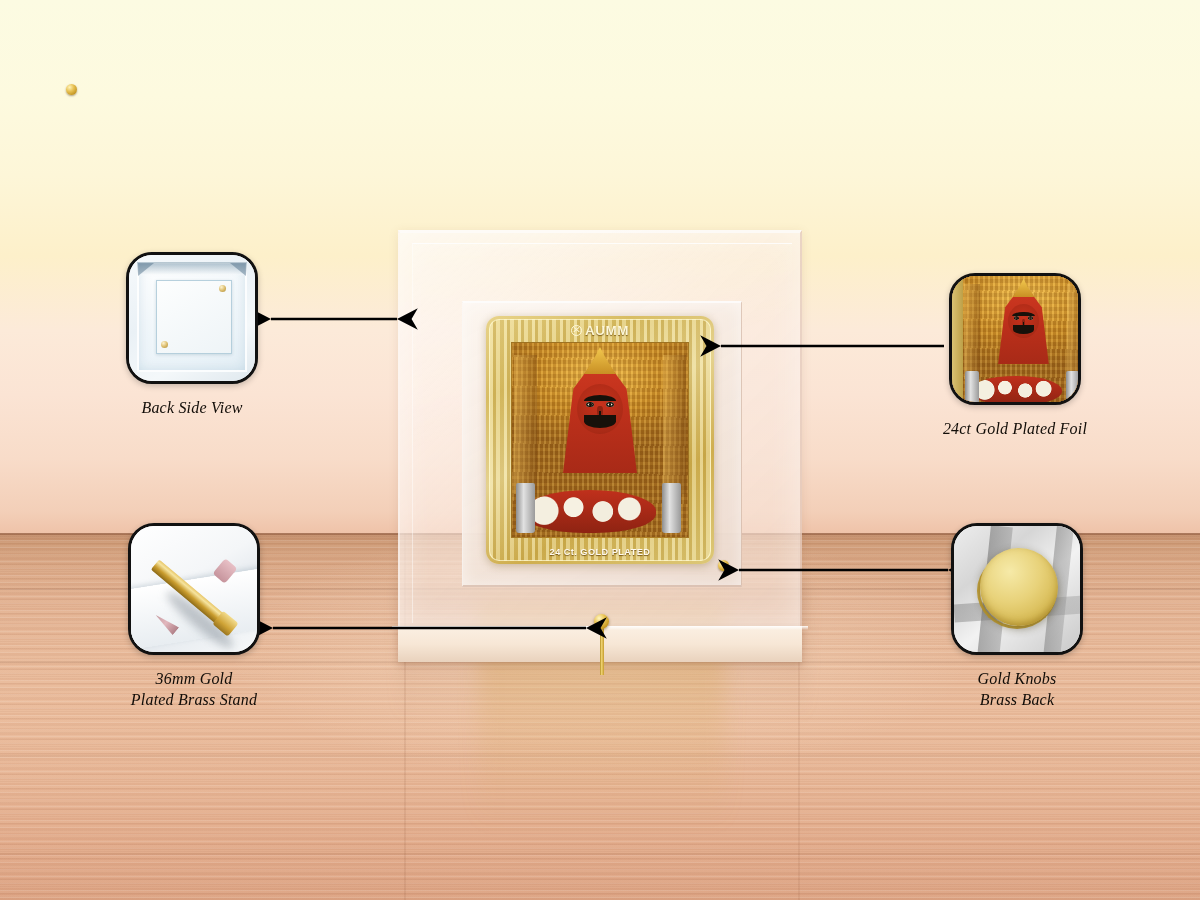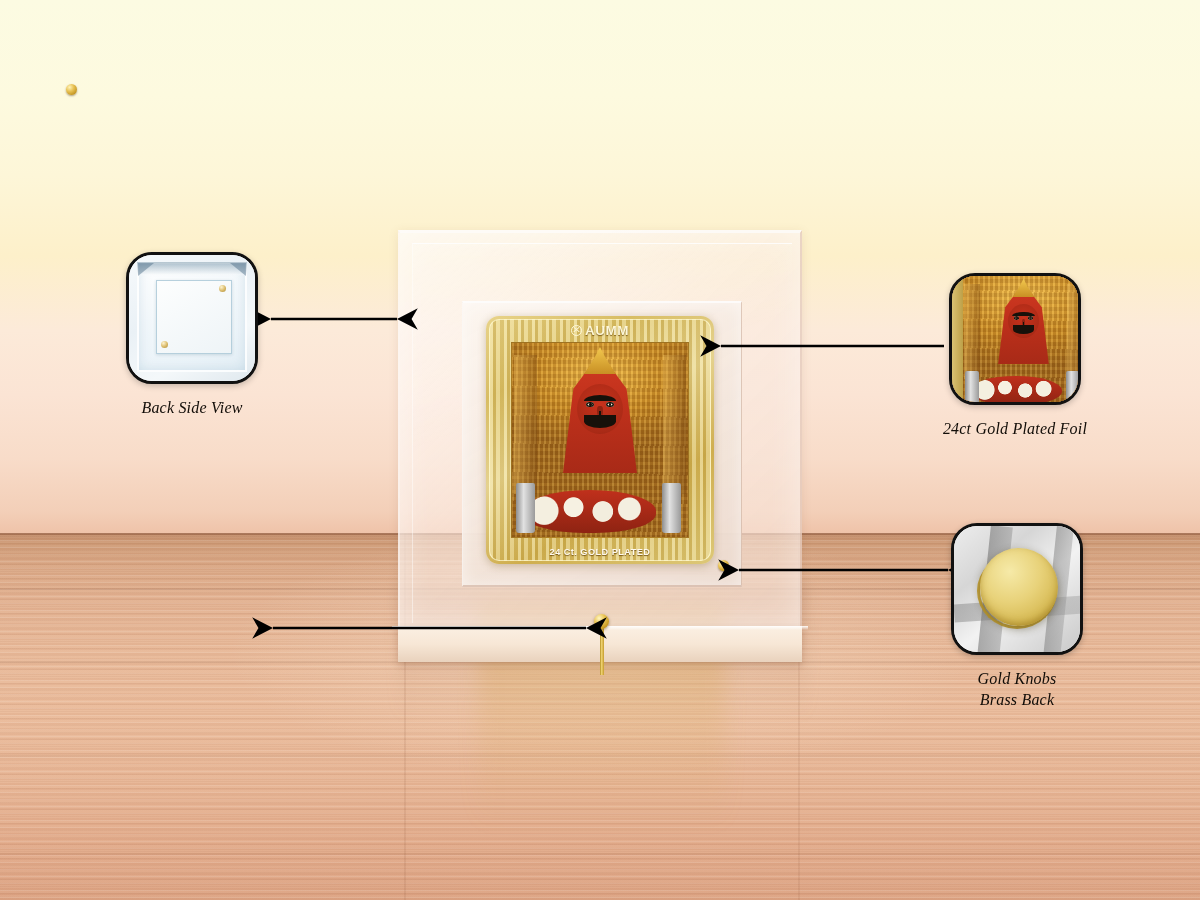--- a/index.html
+++ b/index.html
@@ -413,20 +413,35 @@
           </div>
           <div class="shrine-flowers"></div>
           <div class="lamp l"></div>
           <div class="lamp r"></div>
         </div>
       </div>
     </div>
     <div class="callout-label" style="margin-left:-34px;text-align:center;">24ct Gold Plated Foil</div>
   </div>
 
+  <div class="callout" style="left:128px; top:523px;">
+    <div class="callout-box">
+      <div class="thumb-stand">
+        <div class="ts-fold"></div>
+        <div class="ts-shadow"></div>
+        <div class="ts-pin"></div>
+        <div class="ts-collar"></div>
+        <div class="ts-tip"></div>
+      </div>
+    </div>
+    <div class="callout-label" style="margin-left:-34px;">
+      <div>36mm Gold</div>
+      <div>Plated Brass Stand</div>
+    </div>
+  </div>
 
   <div class="callout" style="left:951px; top:523px;">
     <div class="callout-box">
       <div class="thumb-knob">
         <div class="tk-bar v"></div>
         <div class="tk-bar v2"></div>
         <div class="tk-bar h"></div>
         <div class="tk-rim"></div>
         <div class="tk-disc"></div>
       </div>

